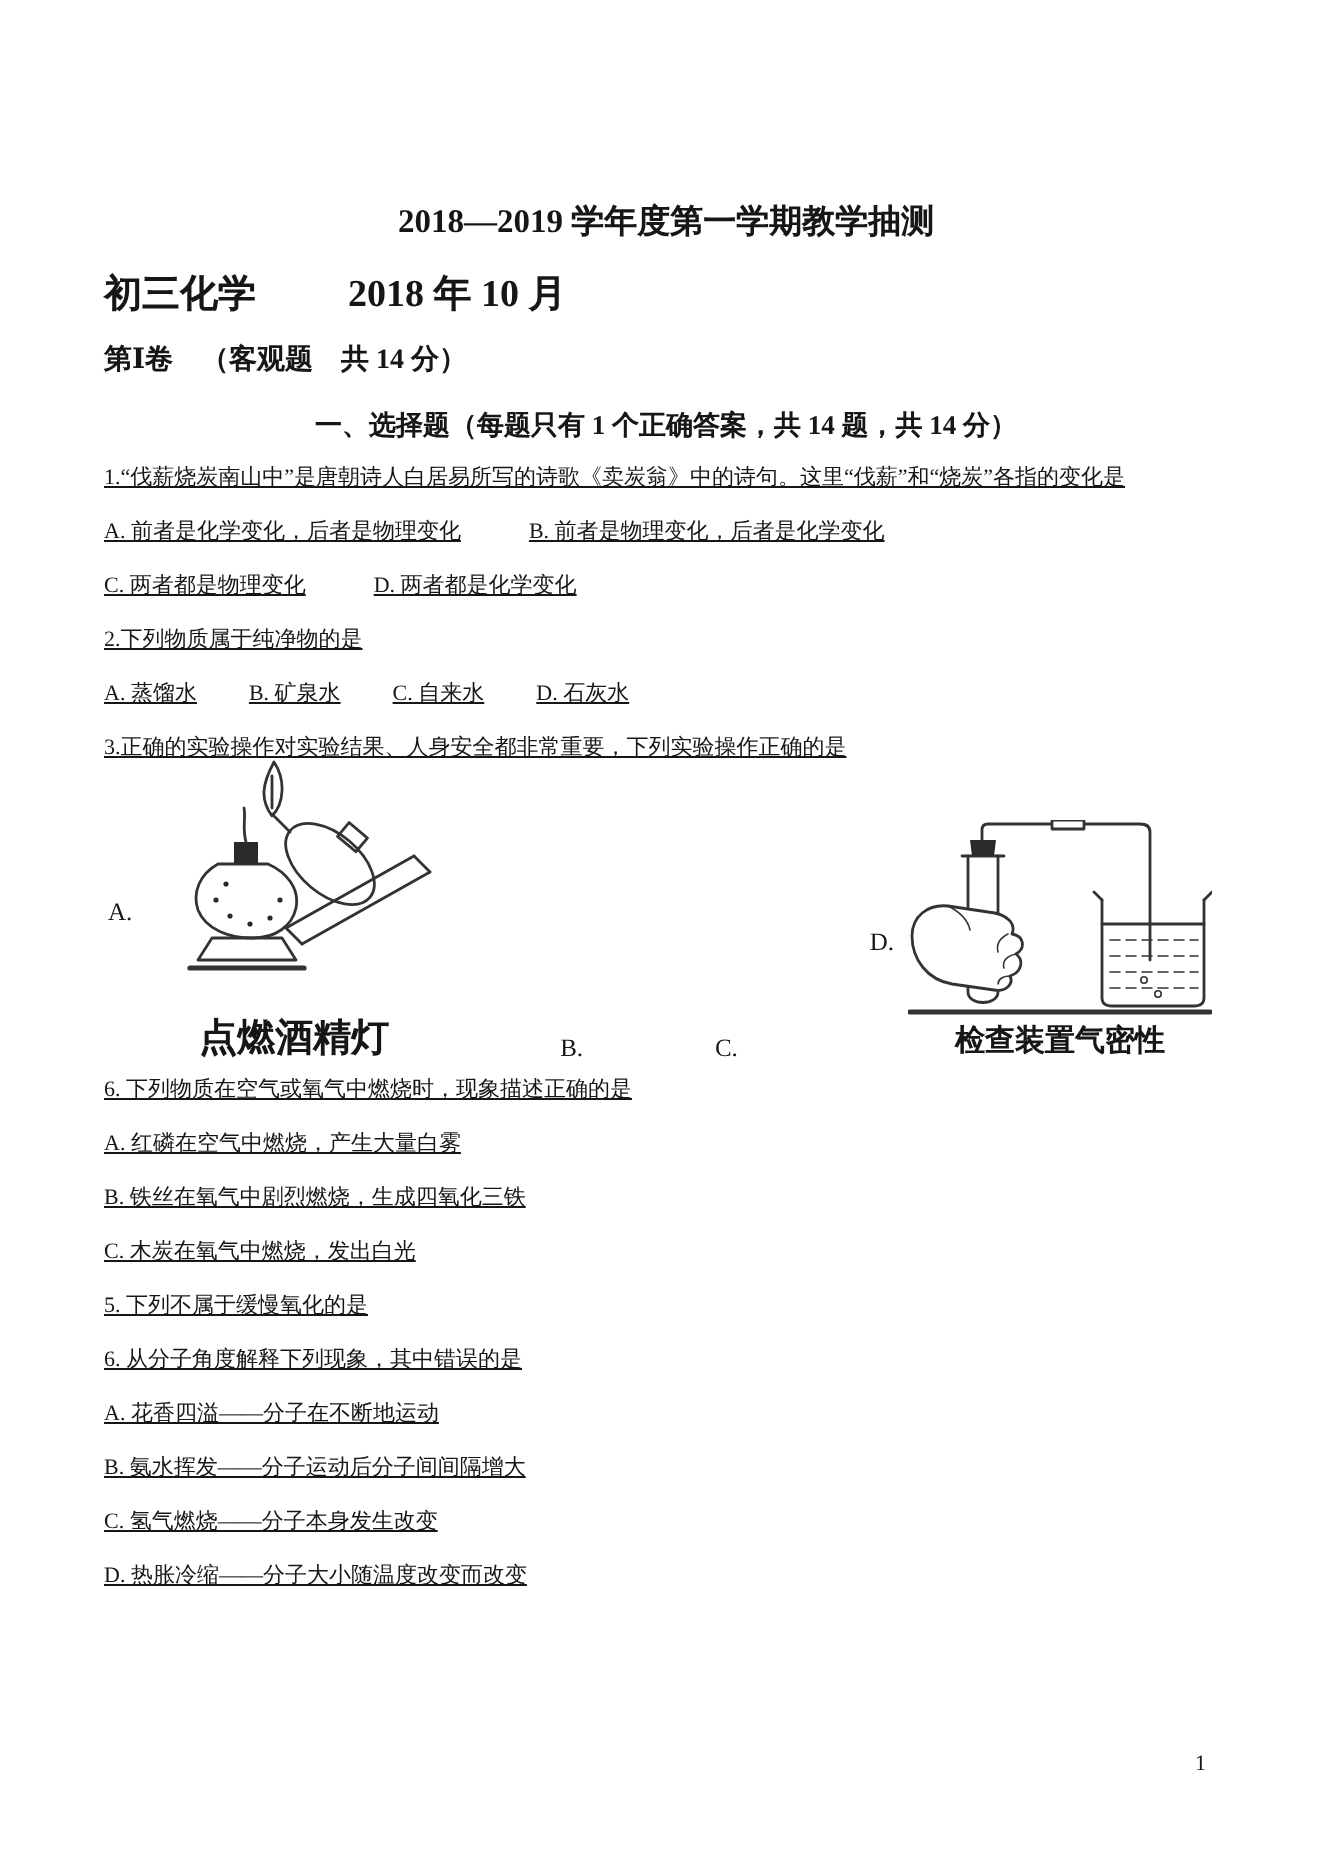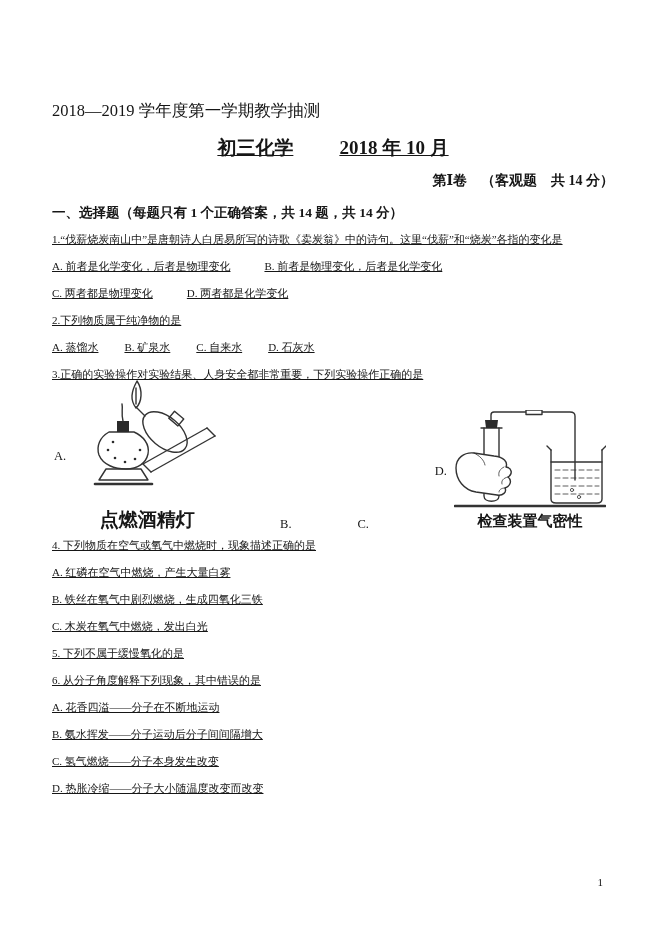--- a/index.html
+++ b/index.html
@@ -6,33 +6,33 @@
   .page{
     position:relative;
     width:661px;height:935px;
     background:#fff;
     color:#161616;
     font-family:"Liberation Serif","DejaVu Serif",serif;
     overflow:hidden;
   }
   .content{position:absolute;top:100px;left:52px;width:562px;}
   .title{
-    text-align:left;font-weight:normal;font-size:16.5px;line-height:22px;
+    text-align:center;font-weight:bold;font-size:16.5px;line-height:22px;
     margin:0 0 14px;white-space:nowrap;
   }
   .subtitle{
-    text-align:center;font-weight:bold;font-size:19px;line-height:24px;
-    margin:0 0 12px;white-space:nowrap;text-decoration:underline;
+    text-align:left;font-weight:bold;font-size:19px;line-height:24px;
+    margin:0 0 12px;white-space:nowrap;
   }
   .subtitle .sp{display:inline-block;width:46px;}
   .volume{
-    text-align:right;font-weight:bold;font-size:14px;line-height:18px;
+    text-align:left;font-weight:bold;font-size:14px;line-height:18px;
     margin:0 0 9px;white-space:nowrap;
   }
-  .heading{font-weight:bold;font-size:13.5px;line-height:27px;margin:0;white-space:nowrap;}
+  .heading{font-weight:bold;font-size:13.5px;line-height:27px;margin:0;white-space:nowrap;text-align:center;}
   .line{font-size:11px;line-height:27px;margin:0;white-space:nowrap;text-decoration:underline;}
   .opt-g34{margin-right:34px;margin-top:32px;}
   .opt-g26{margin-right:26px;}
   .figrow{
     display:flex;align-items:flex-end;justify-content:space-between;
     padding:4px 8px 0 2px;height:144px;box-sizing:border-box;
   }
   .figgroup{display:flex;align-items:center;}
   .figletter{font-size:12.5px;margin-right:7px;}
   .figcol{display:flex;flex-direction:column;align-items:center;}
@@ -136,21 +136,21 @@
             <path class="thin" d="M54,67 C49,68 47,71 48,74"></path>
             <path class="thin" d="M51,78 C47,78 45,80 45,82"></path>
             <path class="thin" d="M20,43 C26,46 30,50 31,55"></path>
           </svg>
           <div class="figcaption">检查装置气密性</div>
         </div>
       </div>
 
     </div>
 
-    <p class="line">4. 下列物质在空气或氧气中燃烧时，现象描述正确的是</p>
+    <p class="line">6. 下列物质在空气或氧气中燃烧时，现象描述正确的是</p>
     <p class="line">A. 红磷在空气中燃烧，产生大量白雾</p>
     <p class="line">B. 铁丝在氧气中剧烈燃烧，生成四氧化三铁</p>
     <p class="line">C. 木炭在氧气中燃烧，发出白光</p>
 
     <p class="line">5. 下列不属于缓慢氧化的是</p>
 
     <p class="line">6. 从分子角度解释下列现象，其中错误的是</p>
     <p class="line">A. 花香四溢——分子在不断地运动</p>
     <p class="line">B. 氨水挥发——分子运动后分子间间隔增大</p>
     <p class="line">C. 氢气燃烧——分子本身发生改变</p>

